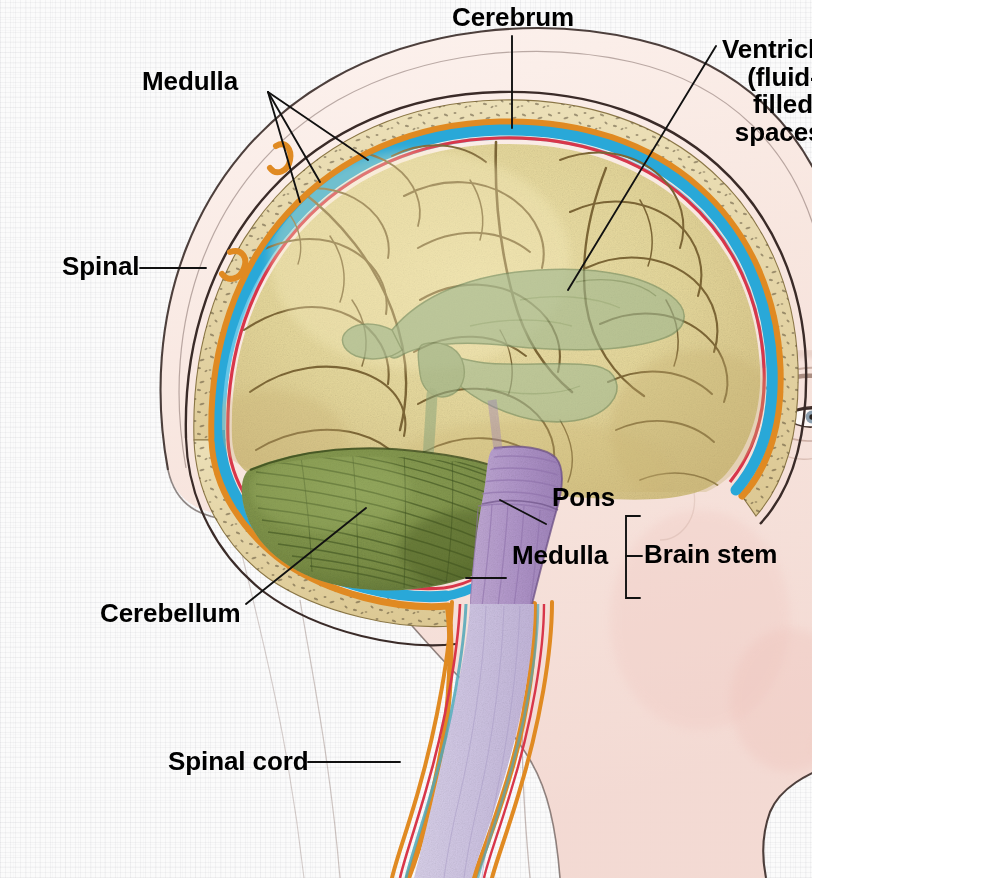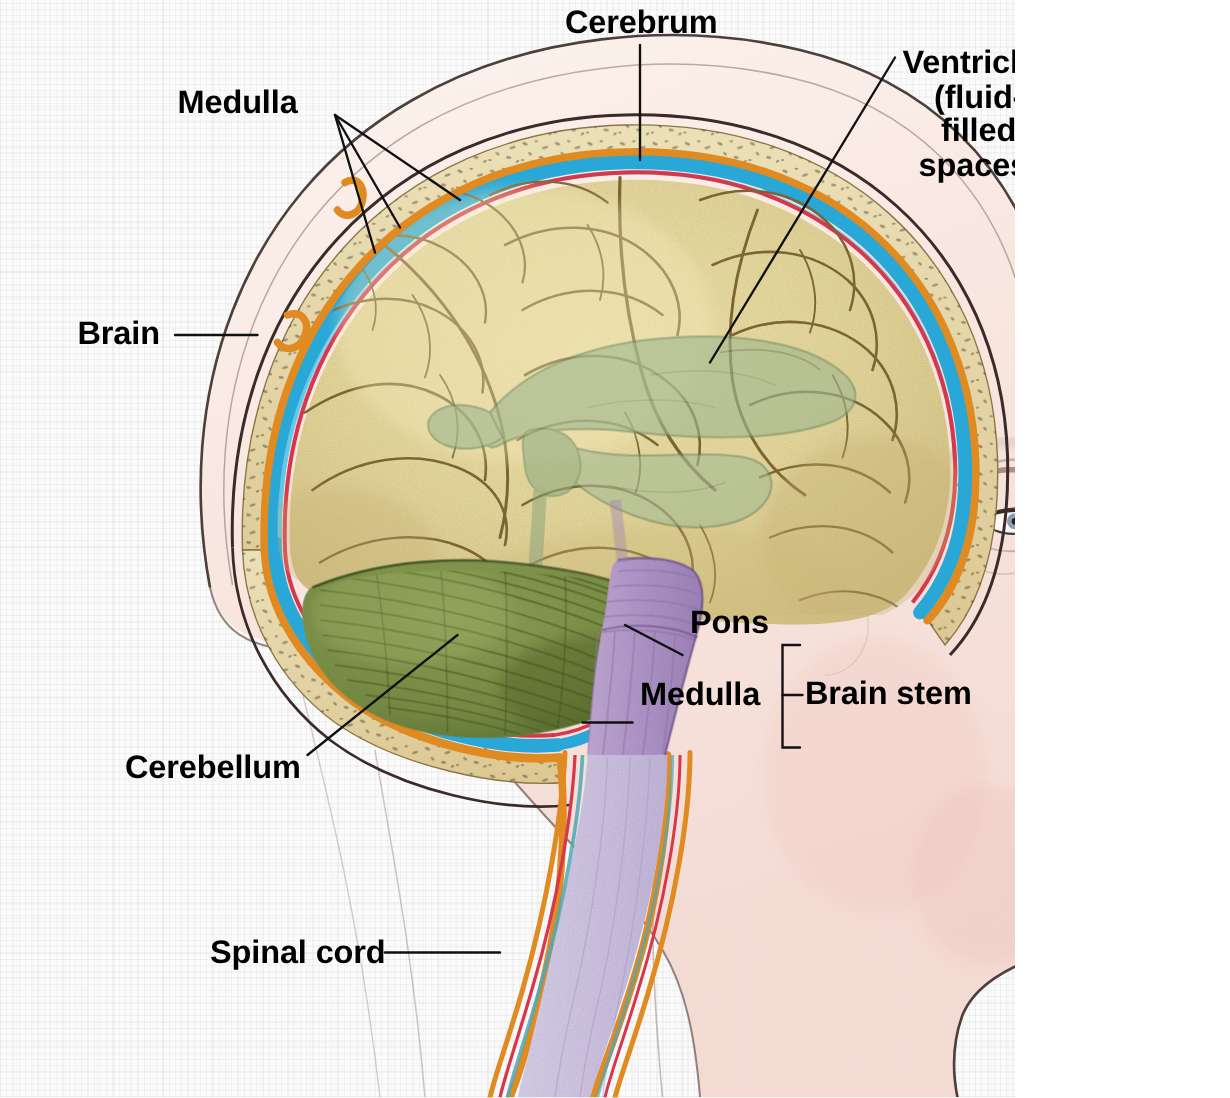--- a/index.html
+++ b/index.html
@@ -507,21 +507,21 @@
     </g>
   </svg>
 
   <div class="lbl" style="left:452px; top:4px;">Cerebrum</div>
 
   <div class="lbl two" style="left:722px; top:36px;">Ventricles
 (fluid-filled spaces)</div>
 
   <div class="lbl" style="left:142px; top:68px;">Medulla</div>
 
-  <div class="lbl" style="left:62px; top:253px;">Brain</div>
+  <div class="lbl" style="left:62px; top:253px;">Spinal</div>
 
   <div class="lbl" style="left:552px; top:484px;">Pons</div>
 
   <div class="lbl" style="left:644px; top:541px;">Brain stem</div>
 
   <div class="lbl" style="left:512px; top:542px;">Medulla</div>
 
   <div class="lbl" style="left:100px; top:600px;">Cerebellum</div>
 
   <div class="lbl" style="left:168px; top:748px;">Spinal cord</div>

